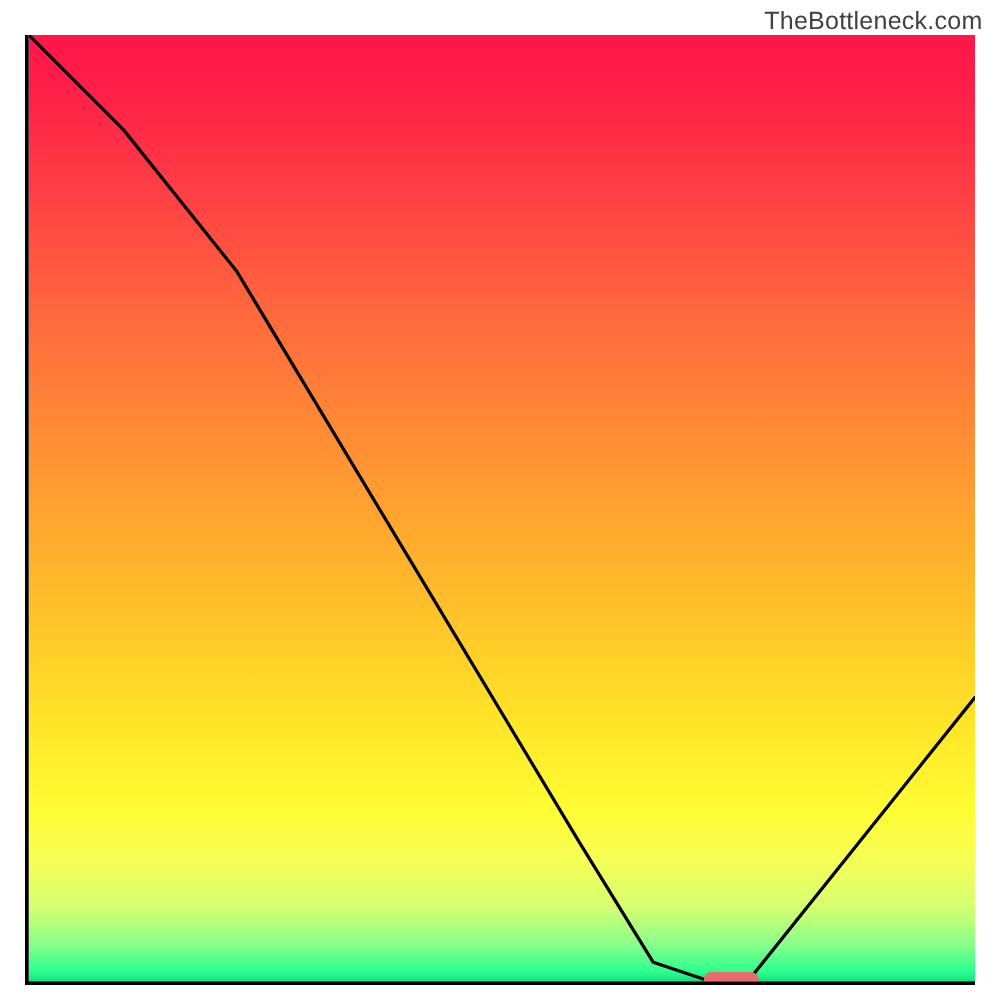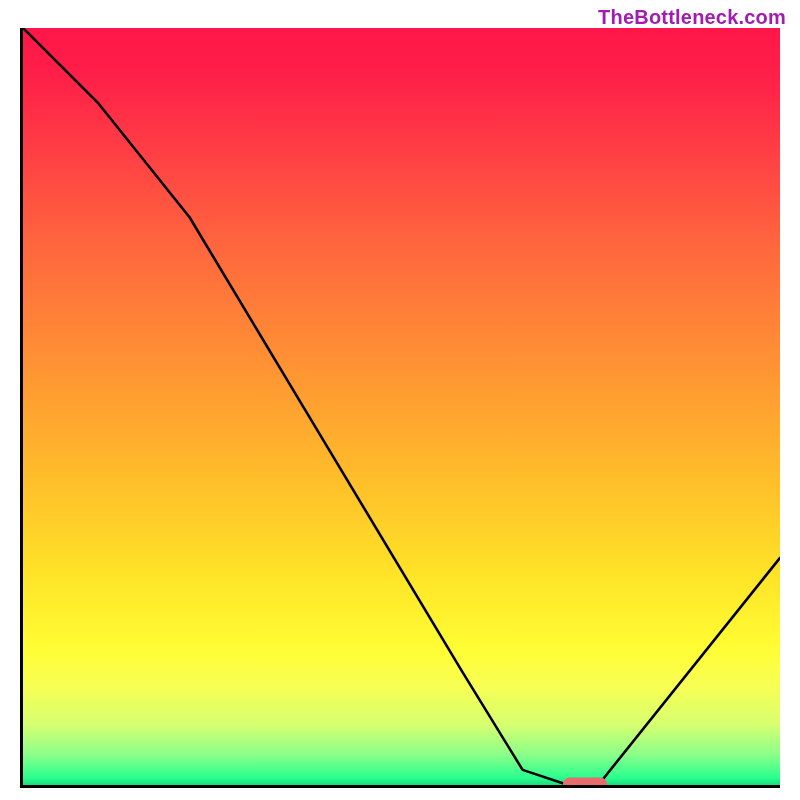--- a/index.html
+++ b/index.html
@@ -8,22 +8,22 @@
     width: 800px;
     height: 800px;
     background: #ffffff;
     font-family: Arial, Helvetica, sans-serif;
   }
   .attribution {
     position: absolute;
     top: 6px;
     right: 14px;
     font-size: 20px;
-    font-weight: 700;
-    color: #a21caf;
+    font-weight: 400;
+    color: #404040;
     letter-spacing: 0.2px;
   }
   .plot-frame {
     position: absolute;
     left: 20px;
     top: 28px;
     width: 760px;
     height: 760px;
     border-left: 3.5px solid #000;
     border-bottom: 3.5px solid #000;

